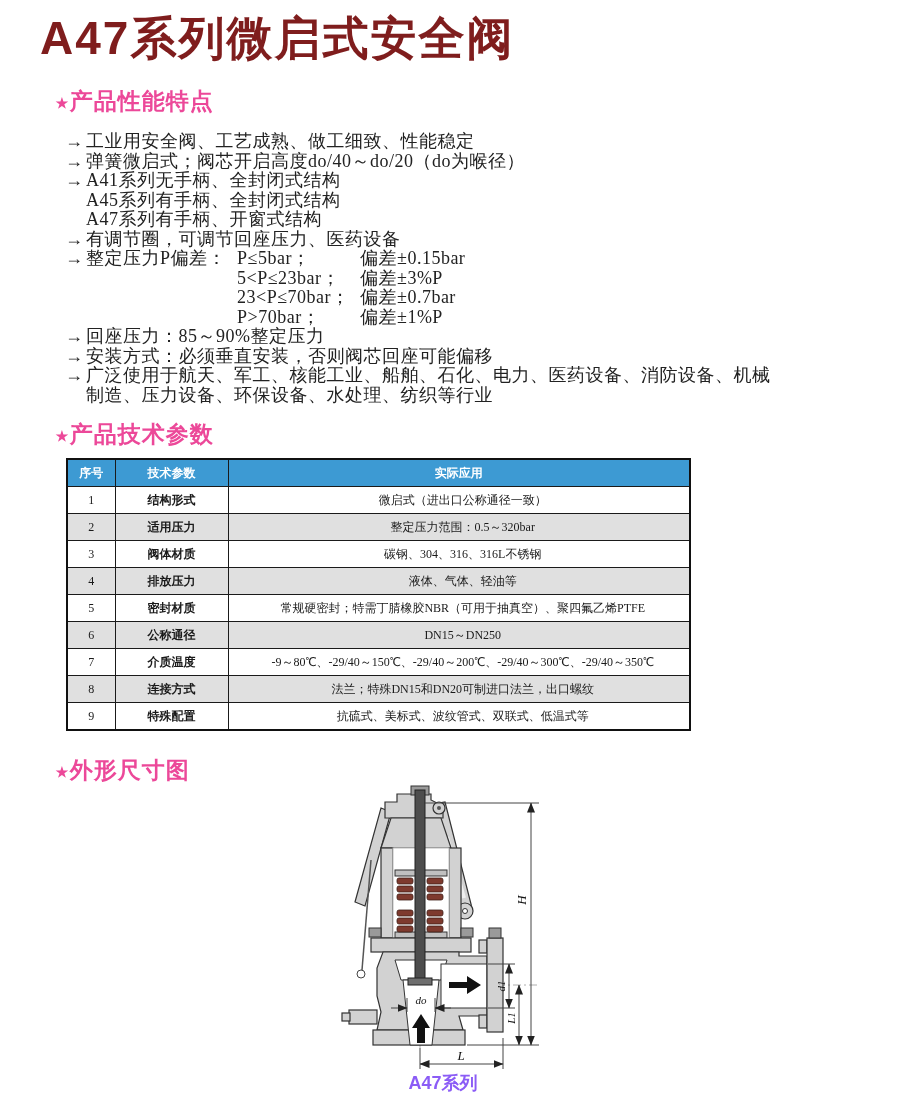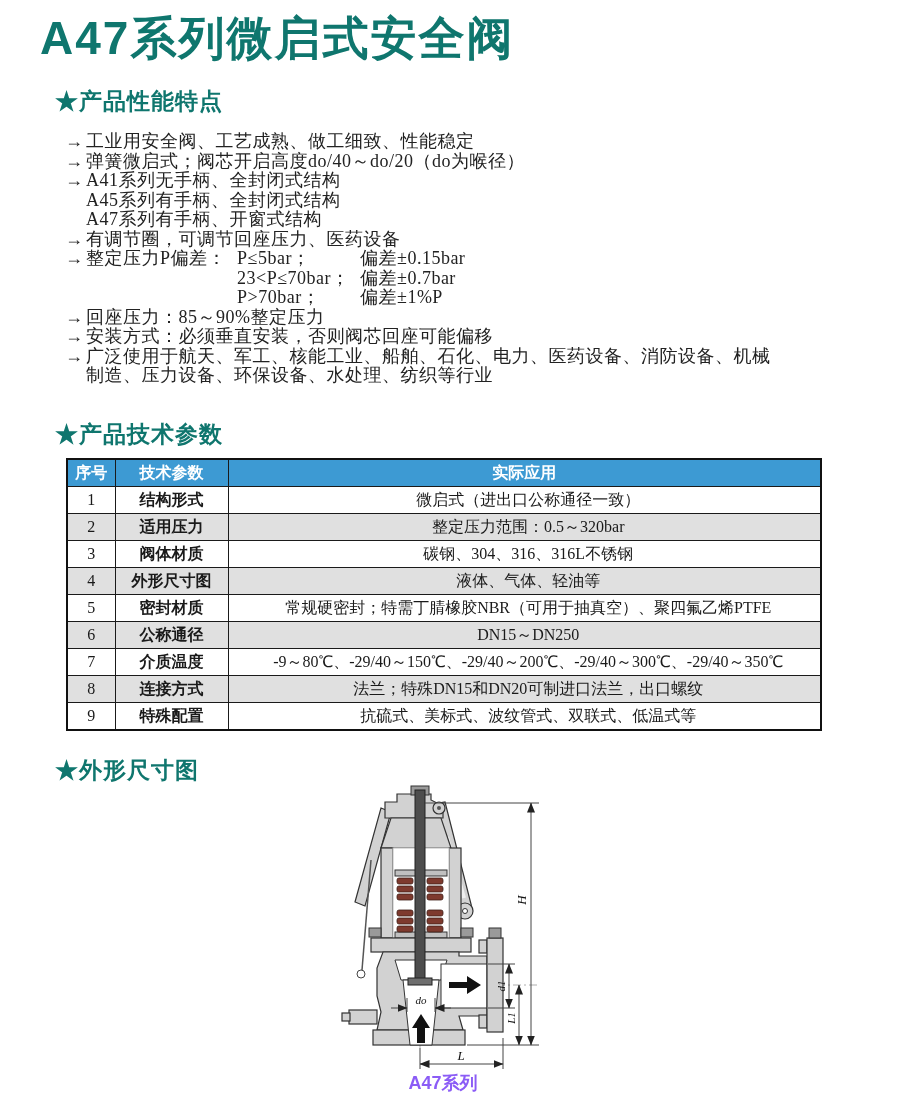--- a/index.html
+++ b/index.html
@@ -1,40 +1,40 @@
 <!DOCTYPE html>
 <html><head>
 <meta charset="utf-8">
 <style>
   html,body{margin:0;padding:0;background:#fff;}
   body{font-family:"Liberation Sans",sans-serif;color:#1a1a1a;}
   .page{position:relative;width:900px;height:1097px;background:#fff;overflow:hidden;}
 
   .title{position:absolute;top:8px;left:40px;margin:0;
          font-size:46px;font-weight:bold;letter-spacing:2px;
-         color:#0f766e;font-family:"Liberation Sans",sans-serif;}
-
-  .sec{position:absolute;margin:0;font-size:23px;font-weight:bold;color:#0f766e;
-       font-family:Liberation Serif, serif;letter-spacing:1px;}
+         color:#7f1d1d;font-family:"Liberation Sans",sans-serif;}
+
+  .sec{position:absolute;margin:0;font-size:23px;font-weight:bold;color:#ec4899;
+       font-family:Liberation Mono, monospace;letter-spacing:1px;}
   .sec1{top:86px;left:55px;}
   .sec2{top:419px;left:55px;text-align:center;}
   .sec3{top:755px;left:55px;}
 
   .feat{position:absolute;top:132px;left:65px;width:820px;
         font-family:"Liberation Serif",serif;font-size:18px;color:#222;}
   .fl{display:flex;line-height:19.5px;white-space:nowrap;letter-spacing:0.5px;}
   .fa{width:21px;flex:0 0 21px;letter-spacing:0;}
   .indent{padding-left:21px;}
   .plabel{width:151px;flex:0 0 151px;}
   .cond{width:123px;flex:0 0 123px;}
   .pindent{padding-left:172px;}
 
-  .ptable{position:absolute;top:458px;left:66px;width:756px;
+  .ptable{position:absolute;top:458px;left:66px;width:625px;
           border-collapse:collapse;table-layout:fixed;
-          font-size:16px;padding-left:44px;}
+          font-size:12px;padding-left:44px;}
   .ptable td,.ptable th{border:1px solid #1a1a1a;height:26px;padding:0;overflow:hidden;white-space:nowrap;}
   .ptable{border:2px solid #111;}
   .ptable thead th{background:#3d9ad3;color:#fff;font-weight:bold;text-align:center;
                    font-family:"Liberation Sans",sans-serif;}
   .ptable .c1{width:48px;}
   .ptable .c2{width:113px;}
   .num{text-align:center;font-family:"Liberation Serif",serif;}
   .pname{text-align:center;font-weight:bold;font-family:"Liberation Sans",sans-serif;}
   .pval{padding-left:8px !important;text-align:center;font-family:"Liberation Serif",serif;}
   .rowalt td{background:#e0e0e0;}
@@ -84,20 +84,24 @@
         <span>有调节圈，可调节回座压力、医药设备</span>
       </div>
 
     <div class="fl">
         <span class="fa">→</span>
         <span class="plabel">整定压力P偏差：</span>
         <span class="cond">P≤5bar；</span>
         <span>偏差±0.15bar</span>
       </div>
     <div class="fl pindent">
+        <span class="cond">5&lt;P≤23bar；</span>
+        <span>偏差±3%P</span>
+      </div>
+    <div class="fl pindent">
         <span class="cond">23&lt;P≤70bar；</span>
         <span>偏差±0.7bar</span>
       </div>
     <div class="fl pindent">
         <span class="cond">P&gt;70bar；</span>
         <span>偏差±1%P</span>
       </div>
 
     <div class="fl">
         <span class="fa">→</span>
@@ -142,21 +146,21 @@
           <td class="pname">适用压力</td>
           <td class="pval">整定压力范围：0.5～320bar</td>
         </tr>
       <tr>
           <td class="num">3</td>
           <td class="pname">阀体材质</td>
           <td class="pval">碳钢、304、316、316L不锈钢</td>
         </tr>
       <tr class="rowalt">
           <td class="num">4</td>
-          <td class="pname">外形尺寸图</td>
+          <td class="pname">排放压力</td>
           <td class="pval">液体、气体、轻油等</td>
         </tr>
       <tr>
           <td class="num">5</td>
           <td class="pname">密封材质</td>
           <td class="pval">常规硬密封；特需丁腈橡胶NBR（可用于抽真空）、聚四氟乙烯PTFE</td>
         </tr>
       <tr class="rowalt">
           <td class="num">6</td>
           <td class="pname">公称通径</td>

